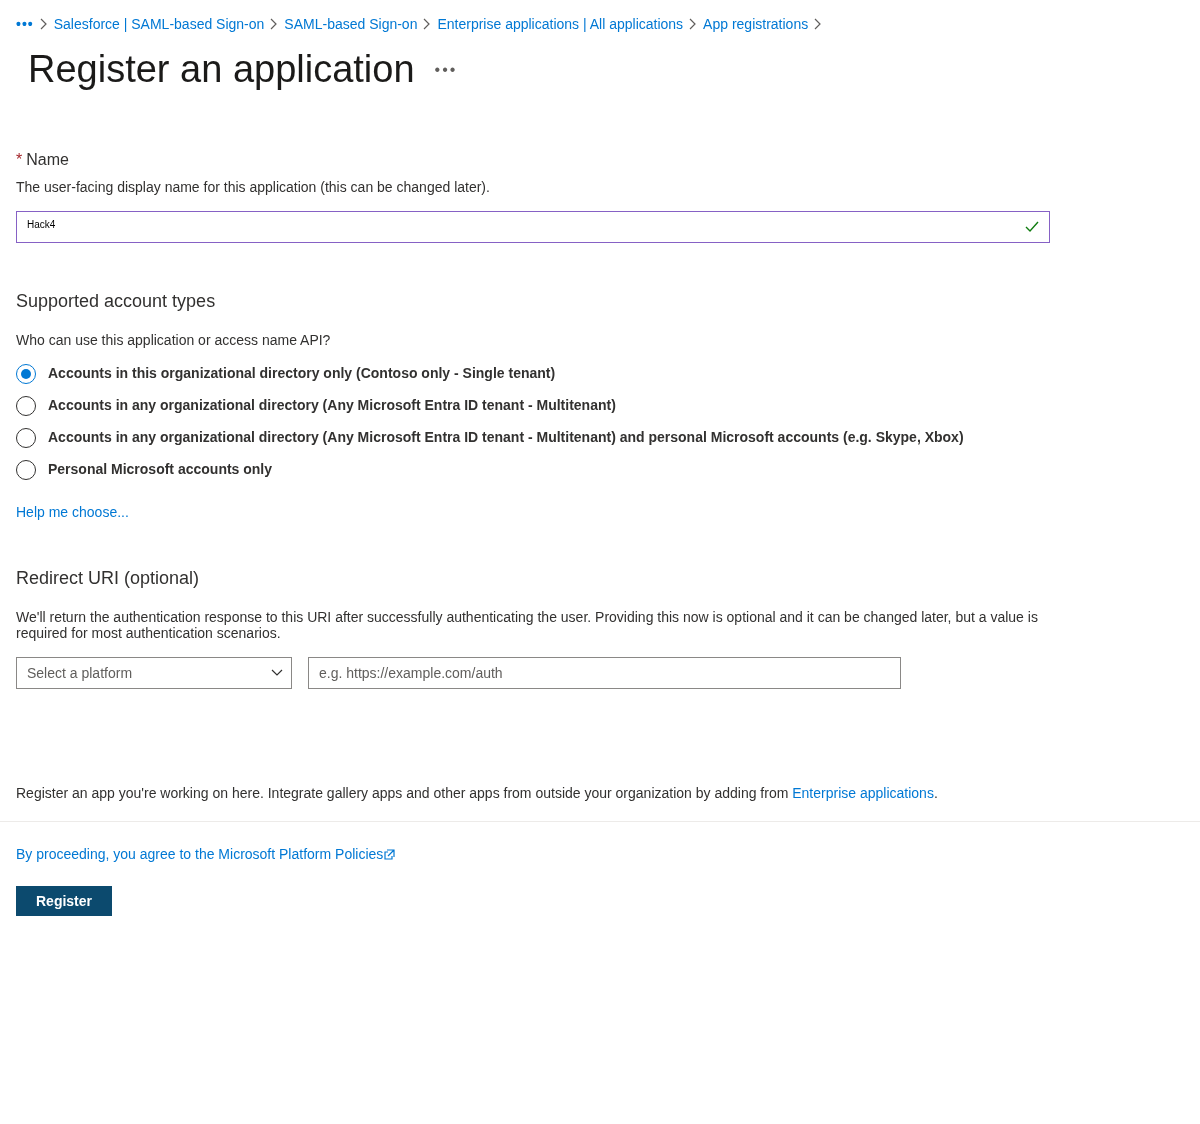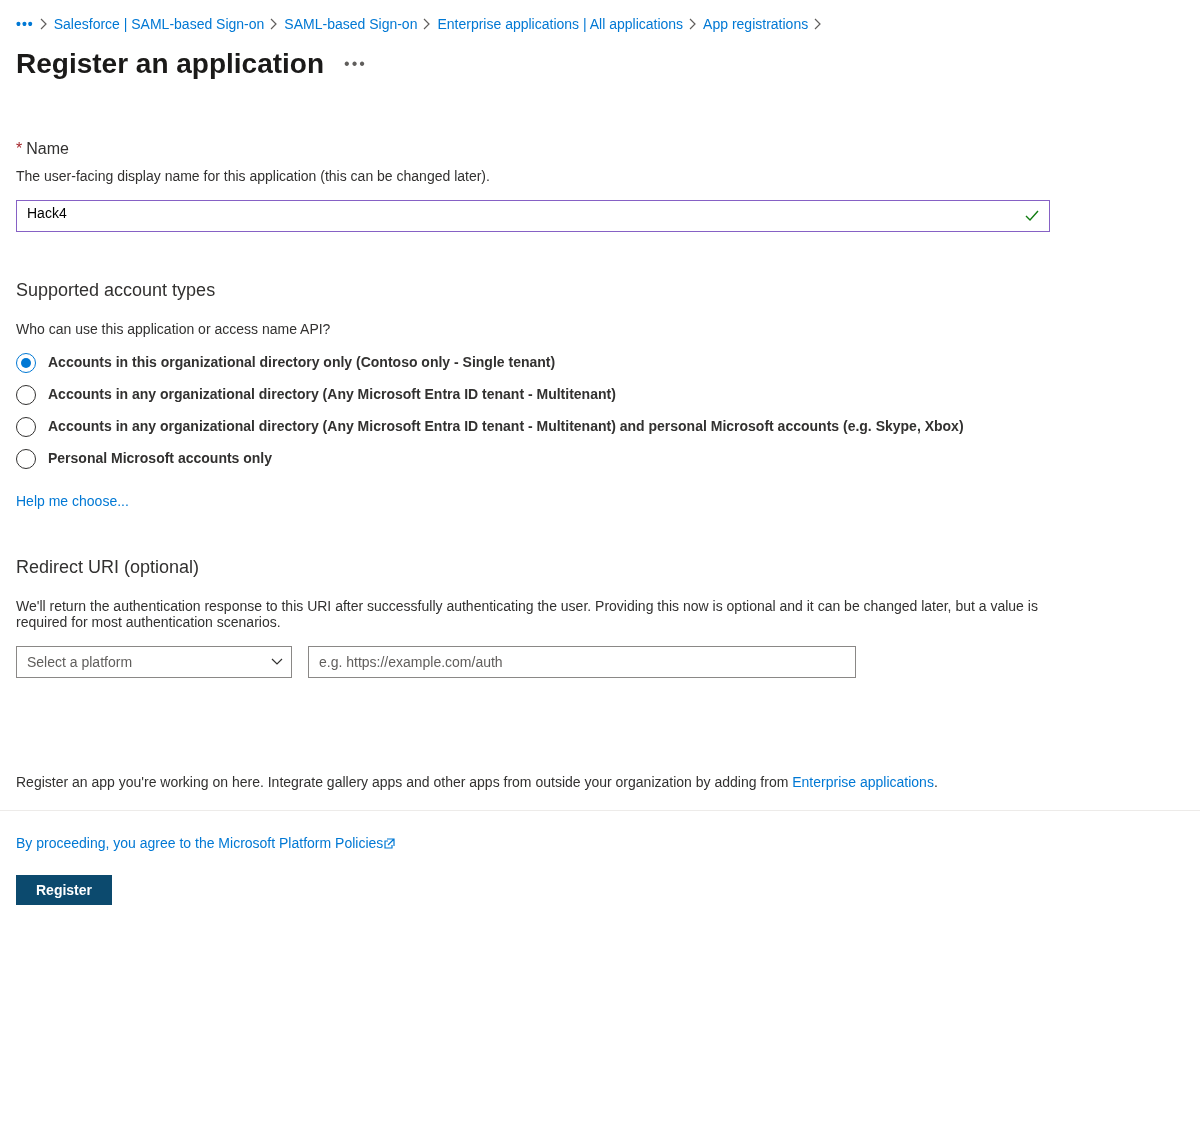--- a/index.html
+++ b/index.html
@@ -33,23 +33,24 @@
       color: #0078d4;
       cursor: pointer;
     }
     .page-title-row {
       display: flex;
       align-items: center;
       gap: 20px;
       margin-bottom: 60px;
     }
     .page-title {
-      font-size: 28px;
-      font-weight: 700;
+      font-size: 38px;
+      font-weight: 400;
       color: #1b1a19;
+      margin-left: 12px;
     }
     .more-dots {
       color: #605e5c;
       font-size: 16px;
       letter-spacing: 2px;
       cursor: pointer;
     }
     .section { margin-bottom: 48px; }
     .field-label {
       font-size: 16px;
@@ -64,21 +65,21 @@
     }
     .text-input-wrap {
       position: relative;
       width: 1034px;
     }
     .text-input {
       width: 100%;
       height: 32px;
       padding: 0 36px 6px 10px;
       border: 1px solid #8661c5;
-      font-size: 14px;
+      font-size: 10px;
       outline: none;
     }
     .input-check {
       position: absolute;
       right: 10px;
       top: 50%;
       transform: translateY(-50%);
       color: #107c10;
     }
     .section-heading {
@@ -133,21 +134,21 @@
       height: 32px;
       border: 1px solid #8a8886;
       display: flex;
       align-items: center;
       justify-content: space-between;
       padding: 0 8px 0 10px;
       cursor: pointer;
       color: #605e5c;
     }
     .uri-input {
-      width: 548px;
+      width: 593px;
       height: 32px;
       border: 1px solid #8a8886;
       padding: 0 10px;
       font-size: 14px;
       outline: none;
       color: #323130;
     }
     .uri-input::placeholder { color: #605e5c; }
     .footer-text {
       font-size: 14px;

